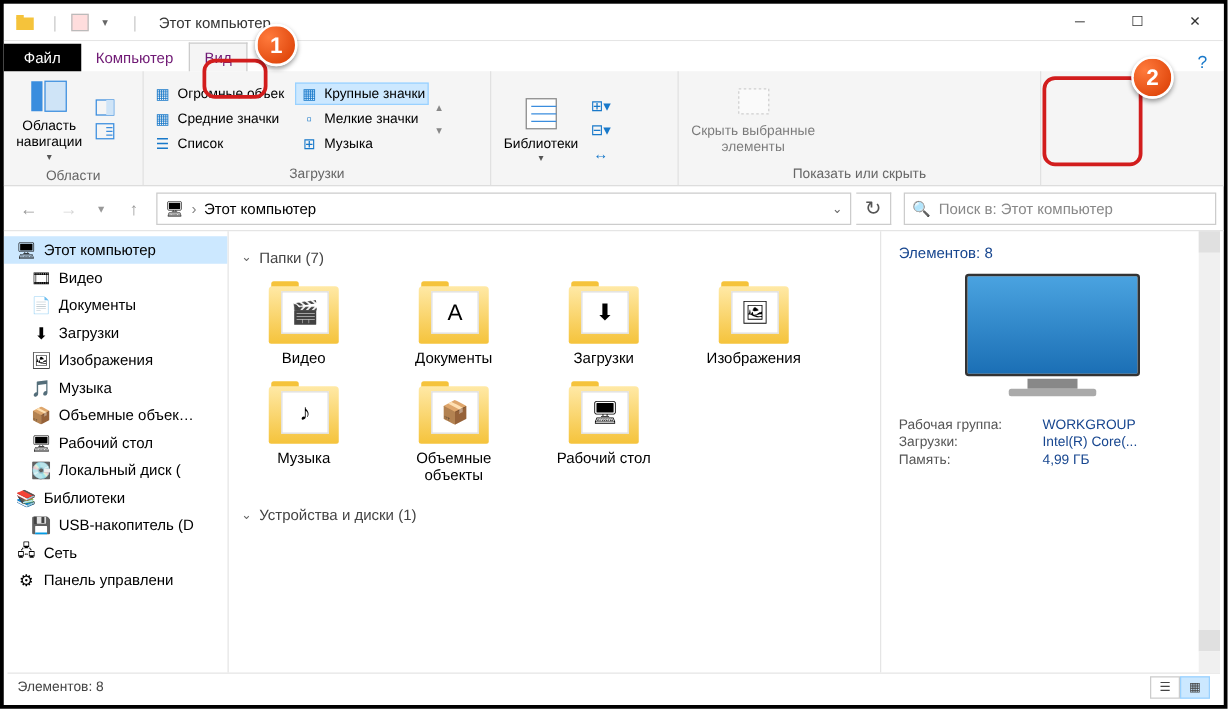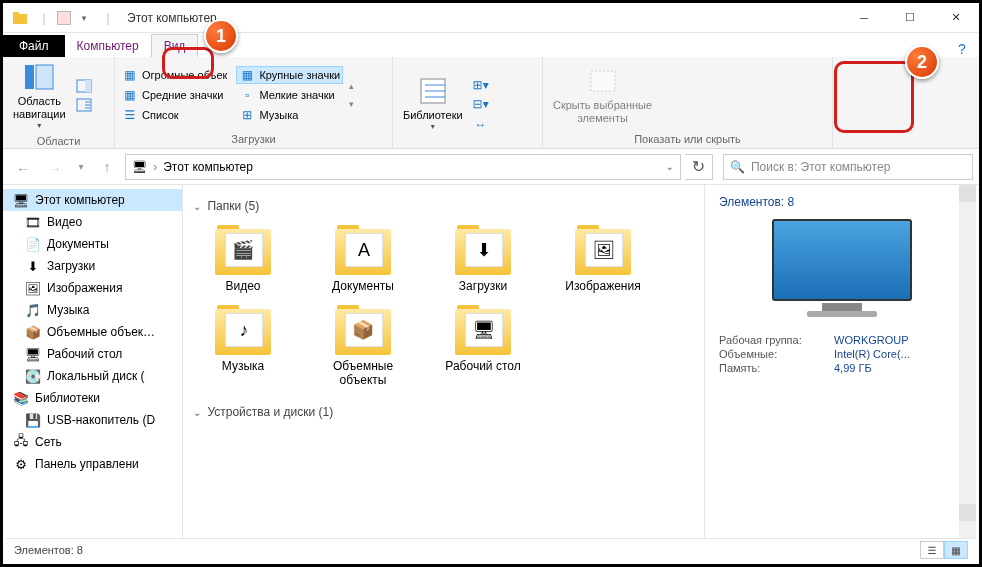--- a/index.html
+++ b/index.html
@@ -289,21 +289,21 @@
       </div>
       <div class="side-item lib">
         <span class="side-ico">⚙</span>
         <span>Панель управлени</span>
       </div>
     </div>
 
   <div class="main">
     <div class="section-header">
       <span class="chev">⌄</span>
-      <span>Папки (5)</span>
+      <span>Папки (7)</span>
     </div>
     <div class="folders" id="folders">
         <div class="folder">
           <div class="folder-ico">
             <div class="folder-tab"></div>
             <div class="folder-back"></div>
             <div class="folder-content">🎬</div>
           </div>
           <span style="white-space:pre-line">Видео</span>
         </div>
@@ -369,21 +369,21 @@
       <div class="monitor-screen"></div>
       <div class="monitor-stand"></div>
       <div class="monitor-base"></div>
     </div>
     <div id="specs">
         <div class="spec-row">
           <span class="spec-label">Рабочая группа:</span>
           <span class="spec-val">WORKGROUP</span>
         </div>
         <div class="spec-row">
-          <span class="spec-label">Объемные:</span>
+          <span class="spec-label">Загрузки:</span>
           <span class="spec-val">Intel(R) Core(...</span>
         </div>
         <div class="spec-row">
           <span class="spec-label">Память:</span>
           <span class="spec-val">4,99 ГБ</span>
         </div>
       </div>
   </div>
 </div>
 

